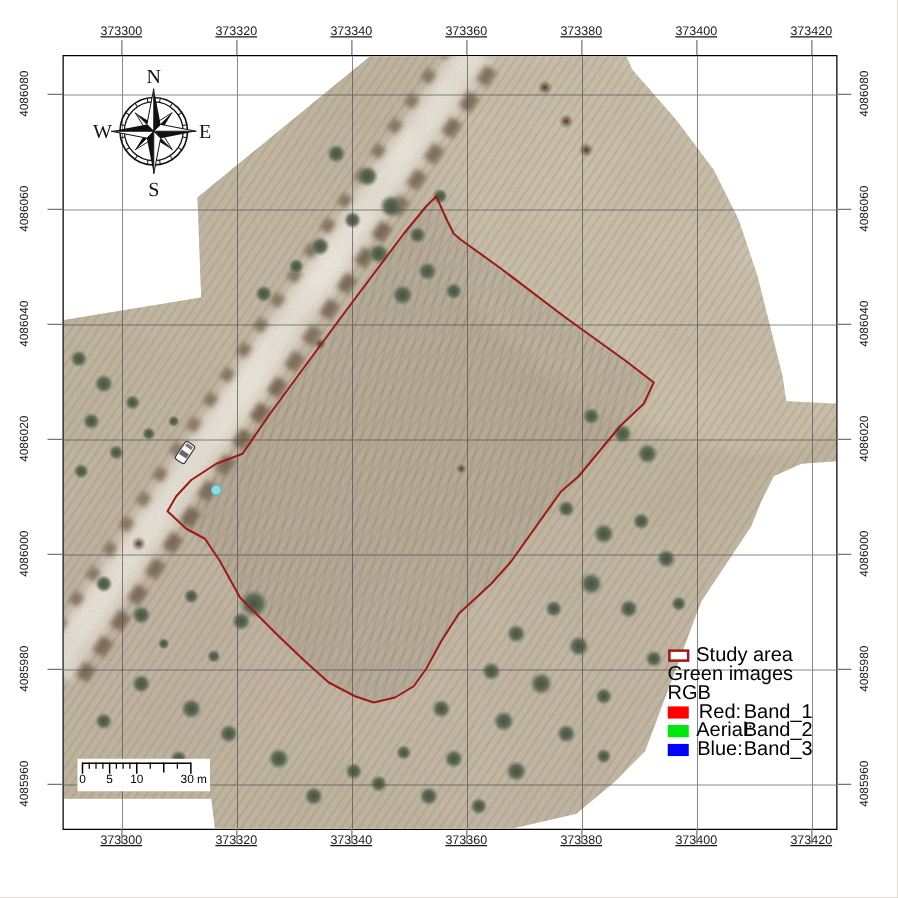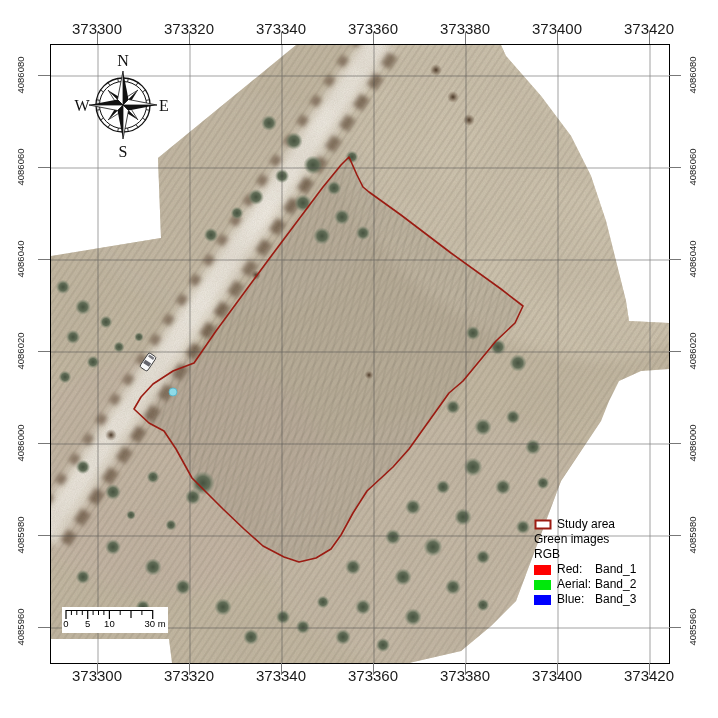--- a/index.html
+++ b/index.html
@@ -1,39 +1,39 @@
 <!DOCTYPE html>
 <html><head>
 <meta charset="utf-8">
 <style>
   html,body{margin:0;padding:0;}
   body{width:718px;height:718px;background:#ffffff;position:relative;
        font-family:"Liberation Sans",sans-serif;overflow:hidden;}
 
   
-  .xlab{position:absolute;font-size:15px;color:#1a1a1a;transform:translateX(-50%);white-space:nowrap;}
+  .xlab{position:absolute;font-size:10px;color:#1a1a1a;transform:translateX(-50%);white-space:nowrap;text-decoration:underline;}
   .ylab{position:absolute;font-size:9.5px;color:#1a1a1a;transform:translate(-50%,-50%) rotate(-90deg);white-space:nowrap;}
   .tick-v{position:absolute;width:1px;height:12px;background:#777;}
   .tick-h{position:absolute;width:12px;height:1px;background:#777;}
 
   
   #map{position:absolute;left:50px;top:44px;width:618px;height:618px;
        border:1px solid #000;box-sizing:content-box;background:#fff;}
   #map svg.base{position:absolute;left:0;top:0;}
 
   
   #compass{position:absolute;left:17px;top:2px;}
   #compass text{font-family:"Liberation Serif",serif;font-size:16px;fill:#111;}
 
   
   #scalebar{position:absolute;left:11px;top:562px;width:106px;height:26px;background:#fff;}
   #scalebar .slab{position:absolute;top:11px;font-size:9.5px;color:#000;transform:translateX(-50%);white-space:nowrap;}
 
   
-  #legend{position:absolute;left:483px;top:472px;font-size:12px;color:#000;line-height:15px;}
+  #legend{position:absolute;left:483px;top:472px;font-size:16px;color:#000;line-height:15px;text-align:center;}
   .lrow{display:flex;align-items:center;height:15px;}
   .lrow svg{margin-right:5px;flex:0 0 auto;}
   .ch{display:inline-block;width:38px;}
 </style>
 </head>
 <body>
 
 <div id="map">
 
   <svg class="base" width="618" height="618" viewBox="0 0 618 618">

